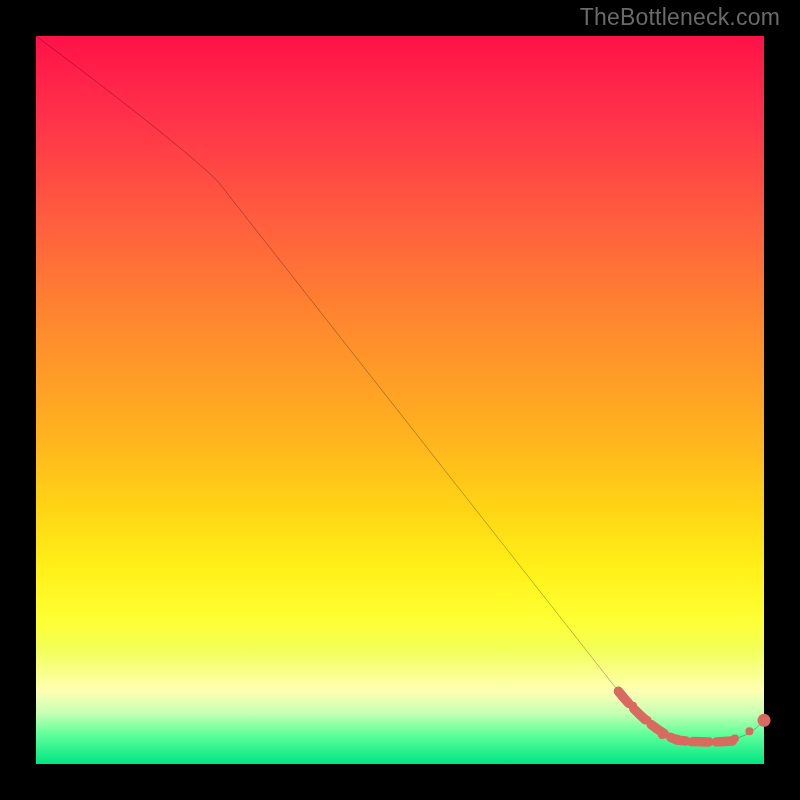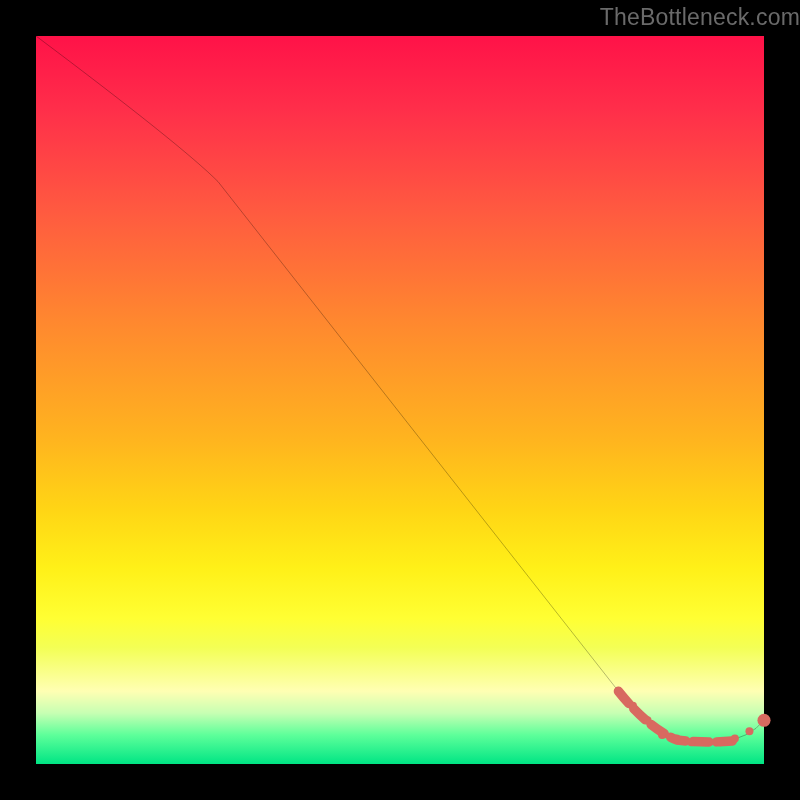--- a/index.html
+++ b/index.html
@@ -12,21 +12,21 @@
     overflow: hidden;
   }
   .stage {
     position: relative;
     width: 800px;
     height: 800px;
   }
   .watermark {
     position: absolute;
     top: 4px;
-    right: 0;
+    right: 20px;
     color: #6a6a6a;
     font-size: 23px;
     font-weight: 500;
     letter-spacing: 0.2px;
     user-select: none;
   }
   .plot {
     position: absolute;
     left: 36px;
     top: 36px;

